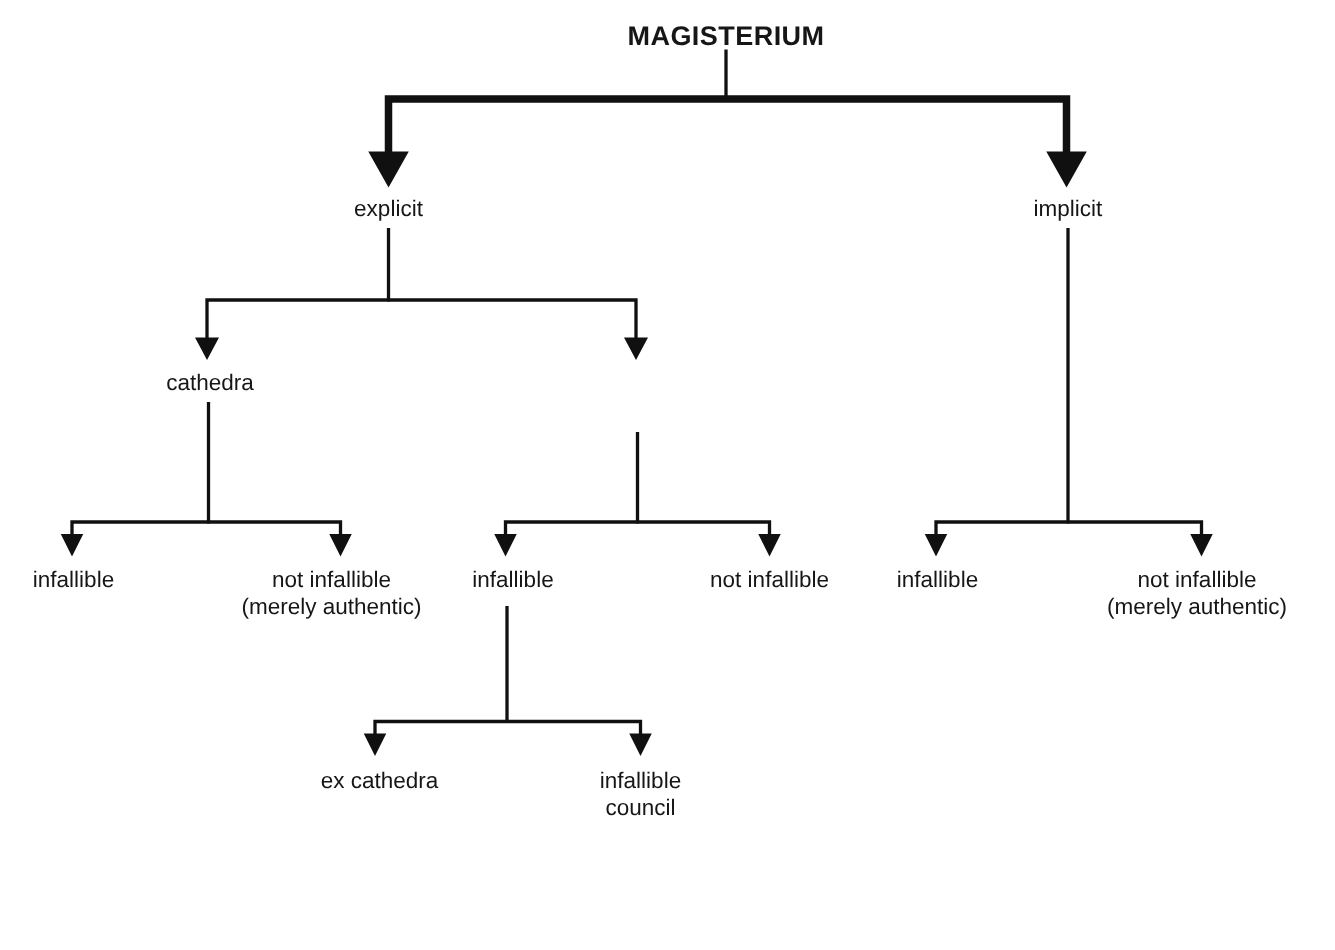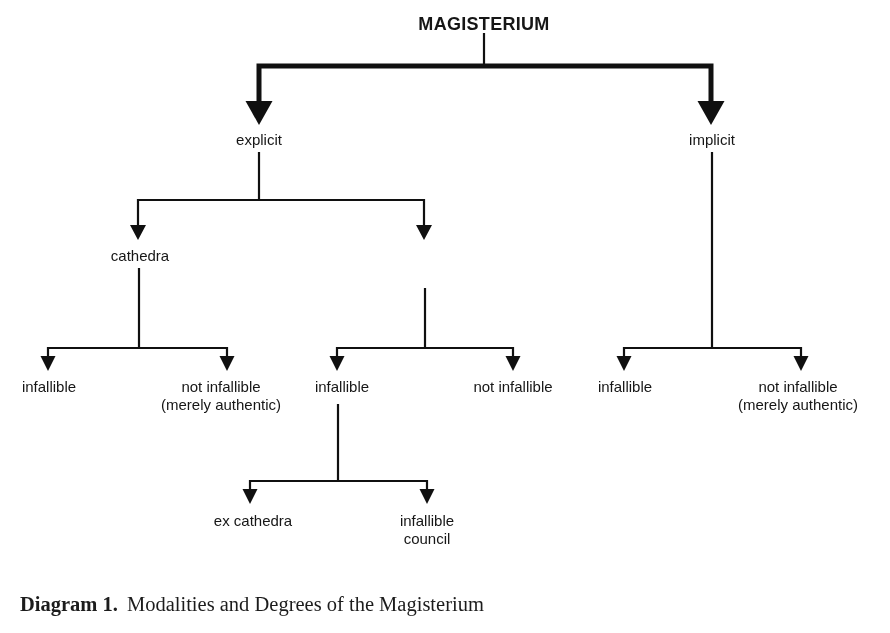--- a/index.html
+++ b/index.html
@@ -146,17 +146,14 @@
     <div>(merely authentic)</div>
   </div>
 
   <div class="label" style="left:253px; top:512px">ex cathedra</div>
 
   <div class="label" style="left:427px; top:512px">
     <div>infallible</div>
     <div>council</div>
   </div>
 
-  <div class="caption">
-    <span class="cap-label">Diagram 1.</span><span class="cap-text">Modalities and Degrees of the Magisterium</span>
-  </div>
 
 </div>
 
 </body></html>

